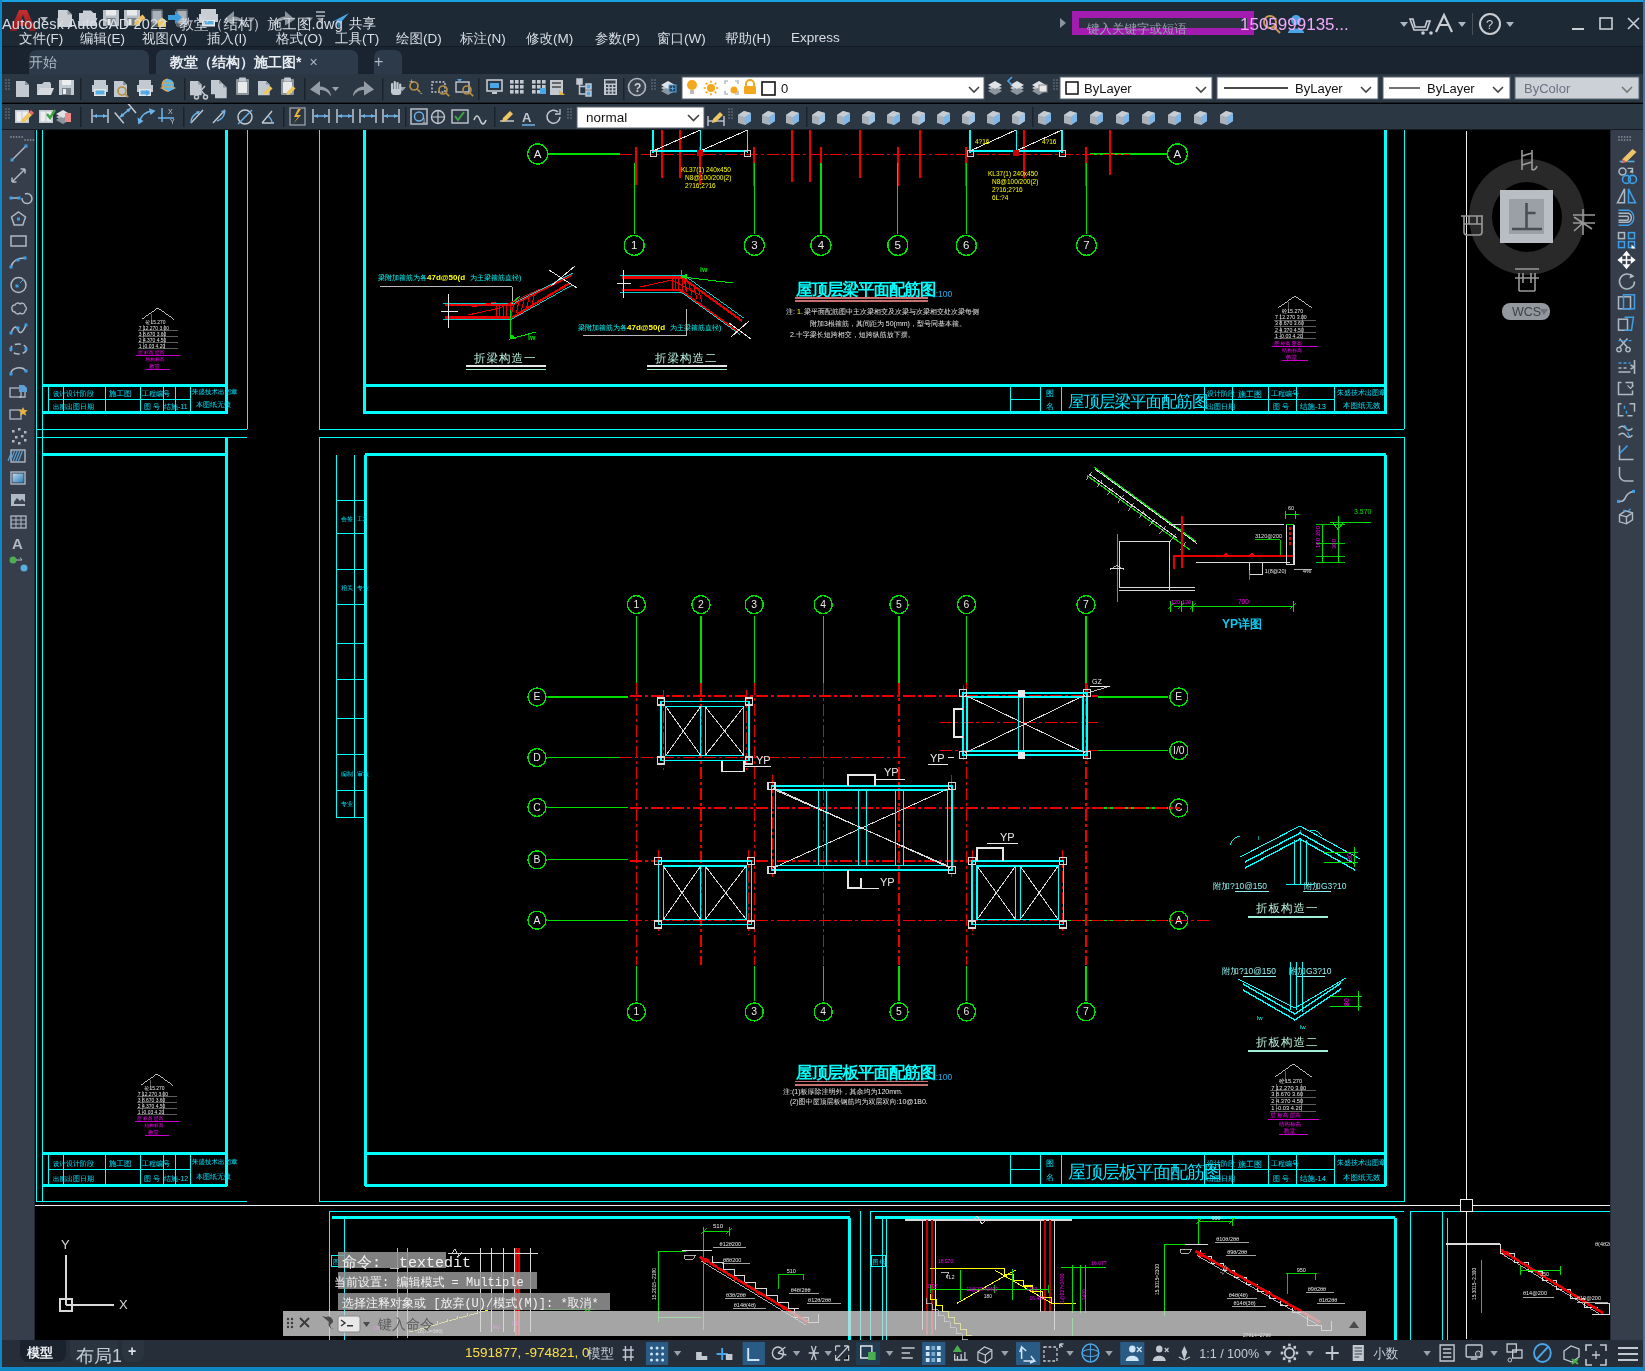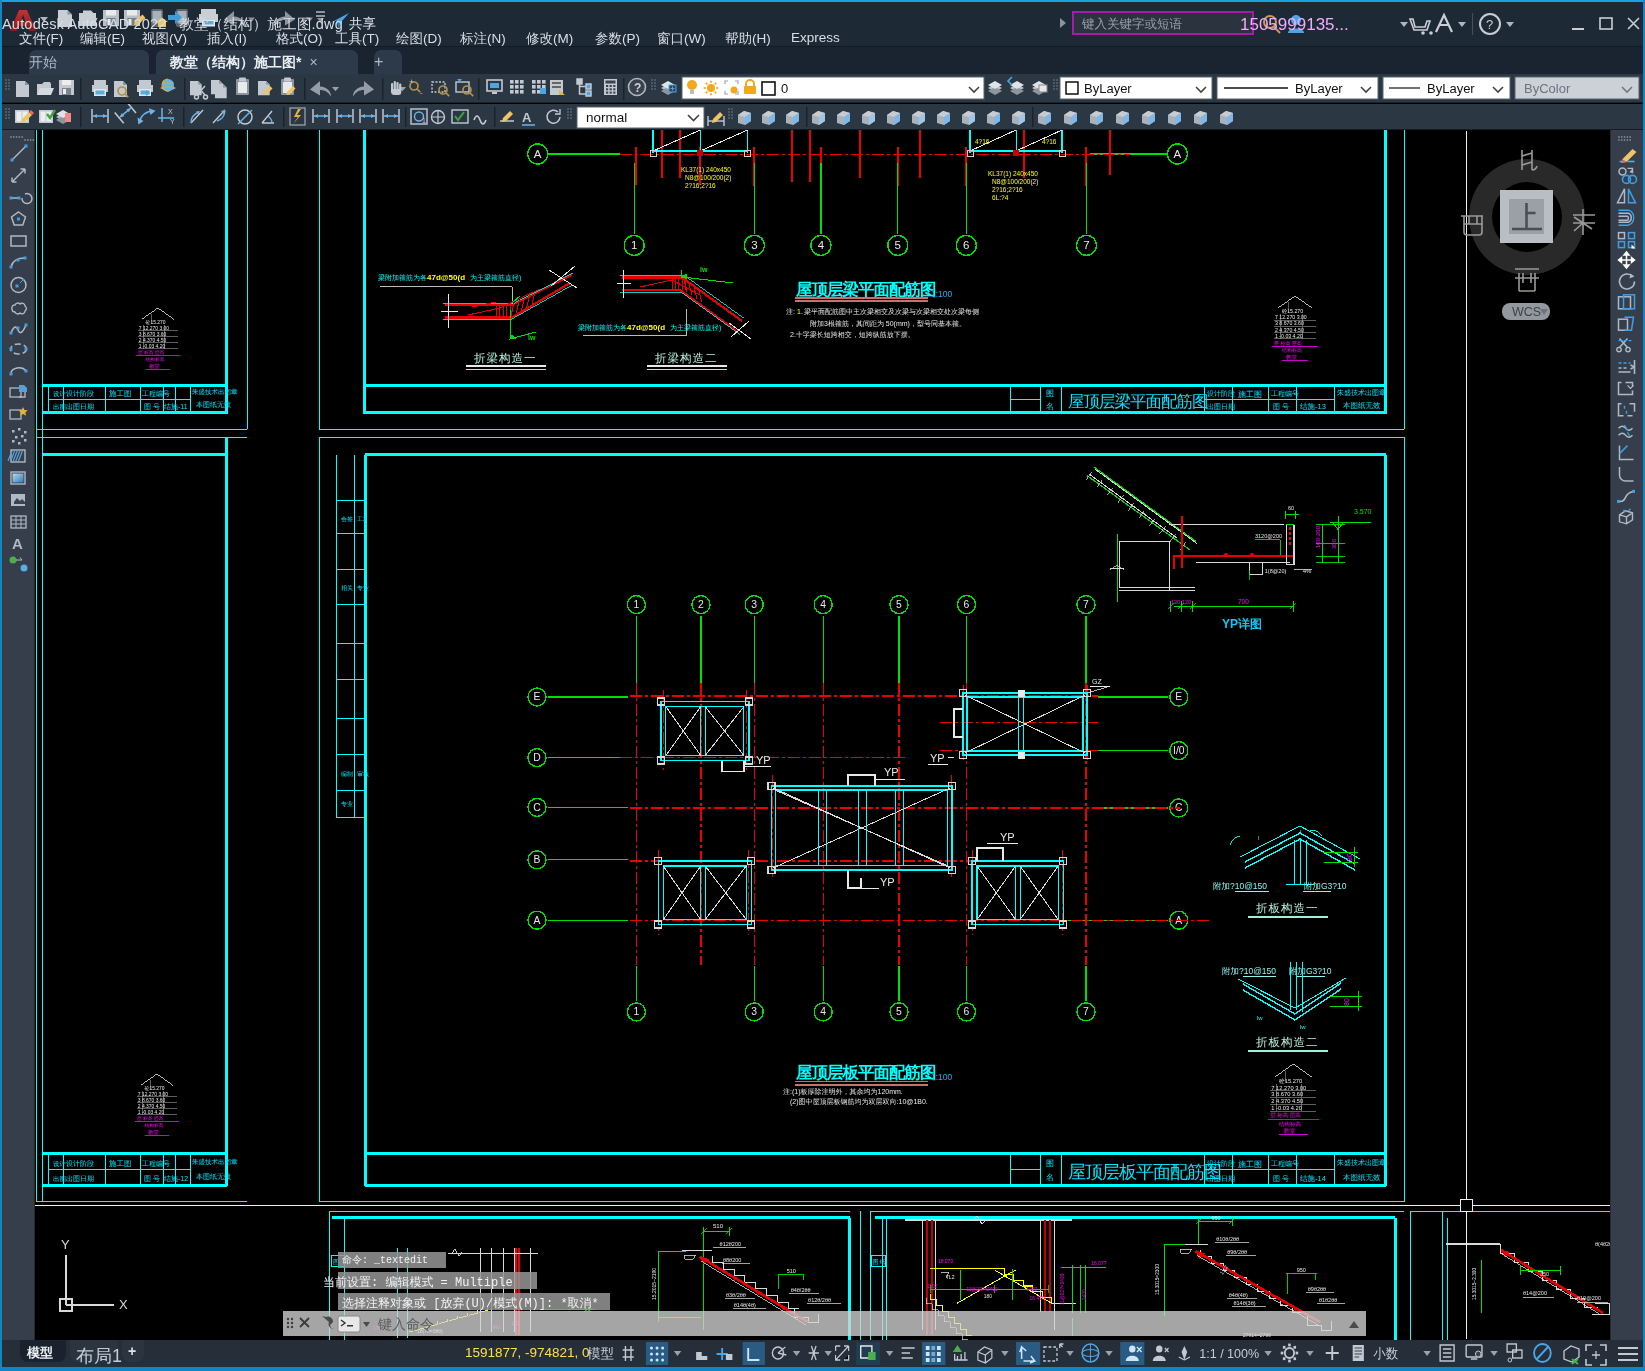--- a/index.html
+++ b/index.html
@@ -66,21 +66,21 @@
 <path d="M304,8.5 l7,0 l-3.5,4.5 z" fill="#8d949c"></path>
 <path d="M314,3 h9 m-9,4 h9" stroke="#8d949c" stroke-width="1.8"></path>
           <path d="M315,9 l7,0 l-3.5,4.5 z" fill="#8d949c"></path>
 <path d="M328,14 l19,-10 l-10.5,12 l-2,-4.5 z" fill="#4ba6e8"></path>
           <path d="M334.5,13 l2,6 l3,-4 z" fill="#2d7db4"></path>
 </g>
       </svg>
 <span class="abs" style="left:347px;top:13px;color:#dde3e9;font-size:13.5px">共享</span>
 <span class="abs" style="left:0;top:13px;width:1440px;text-align:left;color:#d8dee4;font-size:14.5px;letter-spacing:.2px">Autodesk AutoCAD 2022&nbsp;&nbsp; 教堂（结构）施工图.dwg</span>
 <div class="abs" style="left:1058px;top:16px;width:0;height:0;border-top:5px solid transparent;border-bottom:5px solid transparent;border-left:6px solid #8b939d"></div>
-<div class="abs" style="left:1070px;top:9px;width:182px;height:24px;background:#2a333e;border:2px solid #a21caf;color:#97a1ac;font-size:12.5px;line-height:22px;padding-left:8px">键入关键字或短语</div>
+<div class="abs" style="left:1070px;top:9px;width:182px;height:24px;background:#2a333e;border:7px solid #a21caf;color:#97a1ac;font-size:12.5px;line-height:22px;padding-left:8px">键入关键字或短语</div>
 <svg class="abs" style="left:1258px;top:9px" width="380" height="28" viewBox="0 0 380 28">
 <circle cx="10" cy="11" r="6" fill="none" stroke="#c89b52" stroke-width="2"></circle>
         <path d="M14,16 l6,6" stroke="#c89b52" stroke-width="2"></path>
 <circle cx="36" cy="9" r="5" fill="#4ba6e8"></circle>
         <path d="M28,22 c0,-6 16,-6 16,0 z" fill="#4ba6e8"></path>
 <path d="M140,11 l8,0 l-4,5 z" fill="#aeb6bf"></path>
 <path d="M150,8 h3 l2,8 h10 l2,-6 h3 l-3,9 h-13 z" fill="none" stroke="#c9ced4" stroke-width="1.6"></path>
         <circle cx="163" cy="22" r="1.8" fill="#c9ced4"></circle>
         <circle cx="171" cy="22" r="1.8" fill="#c9ced4"></circle>
 <path d="M176,21 L184,4 L192,21 M179,14 h10" stroke="#c9ced4" stroke-width="2.2" fill="none"></path>
@@ -1666,22 +1666,22 @@
 <rect x="55" y="5" width="22" height="16" rx="2" fill="#e8e8e8" stroke="#888"></rect>
 <path d="M58,9 l4,3 l-4,3" stroke="#333" stroke-width="1.4" fill="none"></path>
       <rect x="64" y="14" width="6" height="1.5" fill="#333"></rect>
 <path d="M80,11 l7,0 l-3.5,5z" fill="#4a4a4a"></path>
 <text x="95" y="18" fill="#5a5a5a" font-size="14" font-family="Liberation Sans">键入命令</text>
 <path d="M1066,17 l10,0 l-5,-7z" fill="#4a4a4a"></path>
 </svg>
 <div class="abs" style="left:338px;top:1252px;width:108px;height:16px;background:rgba(150,150,150,0.85)"></div>
 <div class="abs" style="left:338px;top:1272px;width:199px;height:17px;background:rgba(150,150,150,0.85)"></div>
 <div class="abs" style="left:338px;top:1293px;width:272px;height:17px;background:rgba(150,150,150,0.85)"></div>
-<span class="abs" style="left:342px;top:1253px;color:#f2f2f2;font-size:10px;font-family:'Liberation Mono',monospace">命令: _textedit</span>
-<span class="abs" style="left:323px;top:1274px;color:#f2f2f2;font-size:12px;font-family:'Liberation Mono',monospace">当前设置: 编辑模式 = Multiple</span>
+<span class="abs" style="left:342px;top:1253px;color:#f2f2f2;font-size:15px;font-family:'Liberation Mono',monospace">命令: _textedit</span>
+<span class="abs" style="left:334px;top:1274px;color:#f2f2f2;font-size:12px;font-family:'Liberation Mono',monospace">当前设置: 编辑模式 = Multiple</span>
 <span class="abs" style="left:342px;top:1295px;color:#f2f2f2;font-size:12px;font-family:'Liberation Mono',monospace">选择注释对象或 [放弃(U)/模式(M)]: *取消*</span>
 
 <div class="abs" id="statusbar">
 <div class="abs" style="left:18px;top:0;width:46px;height:22px;background:#1a232d;border-radius:0 0 8px 8px"></div>
 <span class="abs" style="left:25px;top:4px;color:#eef2f6;font-size:13px;font-weight:bold">模型</span>
 <div class="abs" style="left:68px;top:0;width:48px;height:22px;background:#2b3540;border-radius:0 0 8px 8px"></div>
 <span class="abs" style="left:74px;top:4px;color:#c3ccd5;font-size:18px">布局1</span>
 <div class="abs" style="left:120px;top:0;width:22px;height:22px;background:#2b3540;border-radius:0 0 8px 8px"></div>
 <span class="abs" style="left:126px;top:3px;color:#dde3e9;font-size:14px;font-weight:bold">+</span>
 <span class="abs" style="left:463px;top:5px;color:#fde047;font-size:13.5px">1591877, -974821, 0</span>

